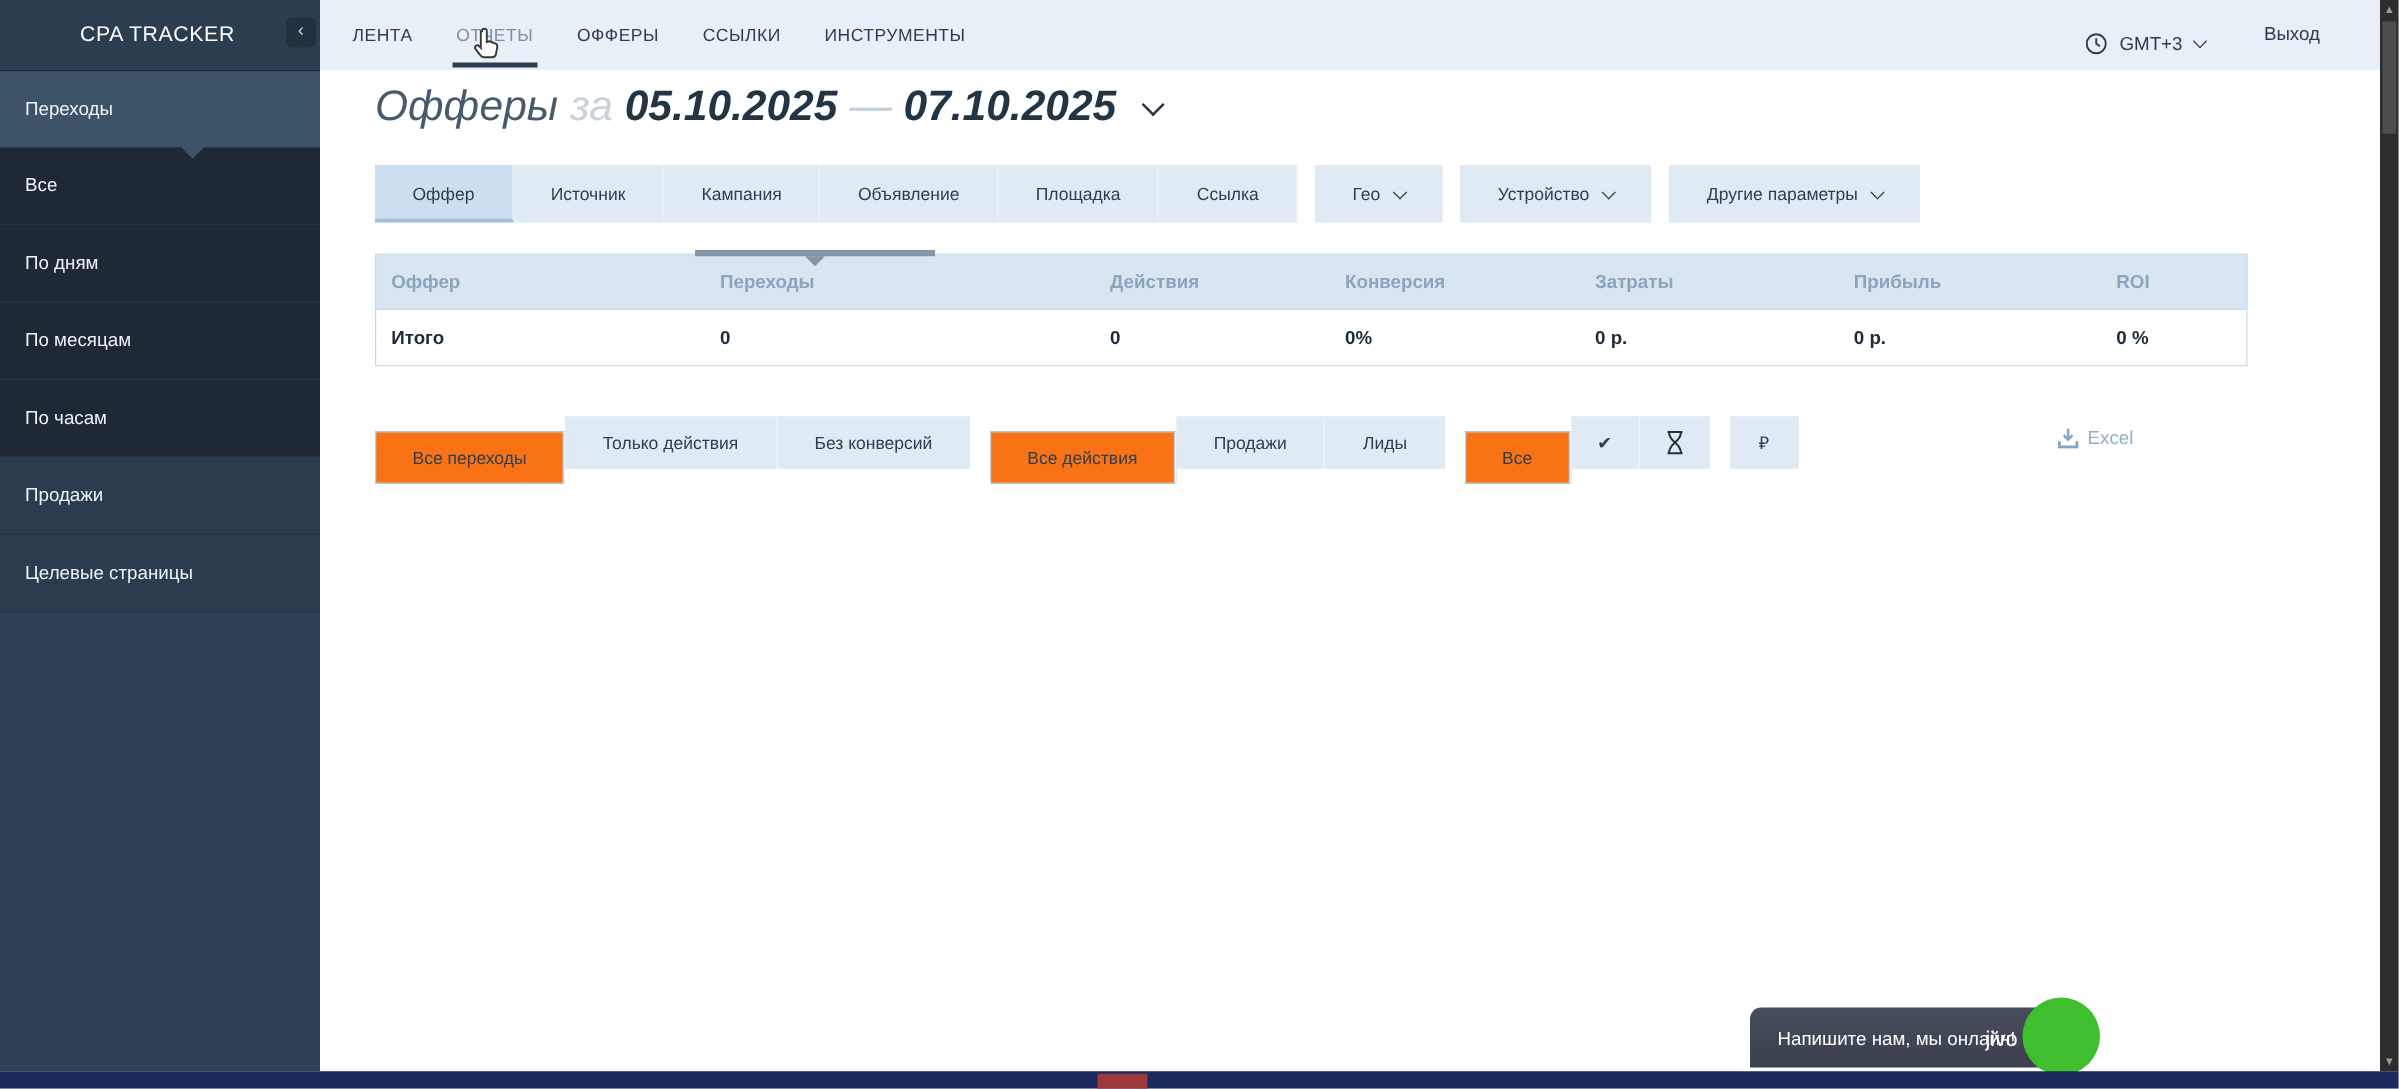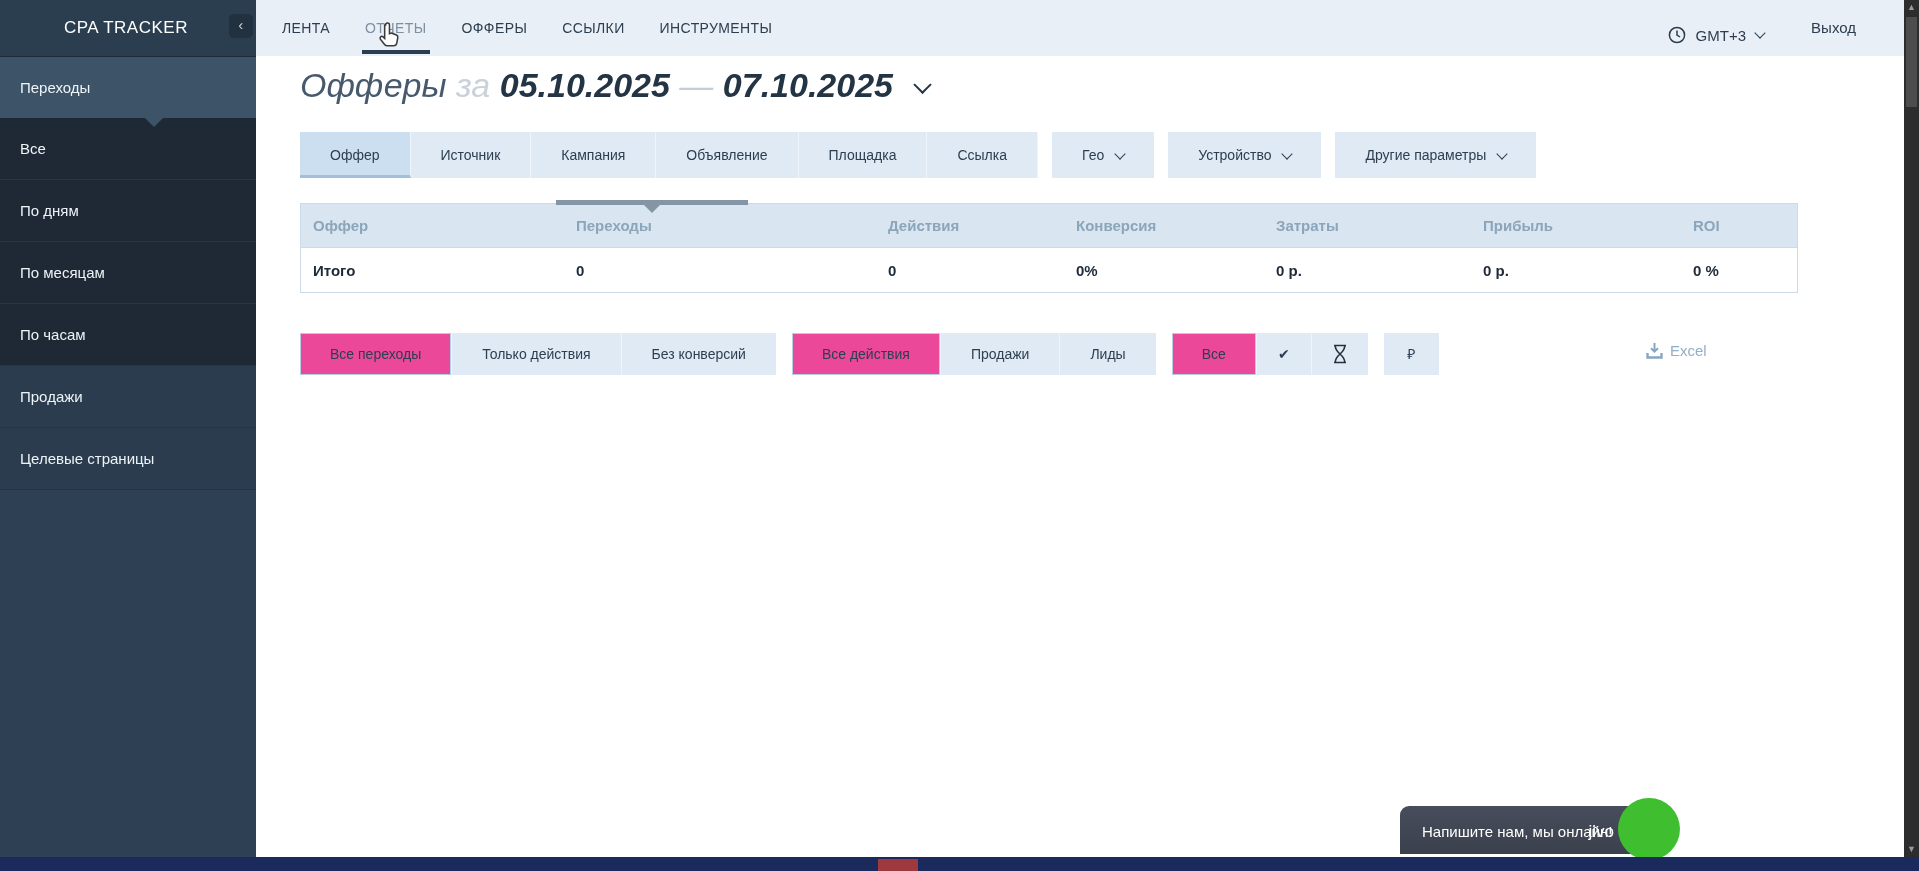--- a/index.html
+++ b/index.html
@@ -62,21 +62,21 @@
                     border:8px solid transparent; border-top:8px solid #8496a6; border-bottom-width:0; }
   #trow { height:45px; background:#fff; border:1px solid #ccdbe7; border-top:none; display:grid;
           grid-template-columns:263px 312px 188px 200px 207px 210px 1fr; align-items:center;
           padding-left:12px; font-size:15px; font-weight:700; color:#1d2a38; }
 
   #filters { position:absolute; left:44px; top:277px; height:42px; display:flex; gap:16px; }
   .fgroup { display:flex; }
   .fbtn { height:42px; line-height:42px; padding:0 30px; background:#dfeaf4; color:#2c3e50; font-size:14px;
           border-right:1px solid #eef4fa; cursor:pointer; white-space:nowrap; }
   .fbtn:last-child { border-right:none; }
-  .fbtn.active { background:#ec4899; box-shadow:inset 0 0 0 1px #b7cfe4; }
+  .fbtn.active { background:#f97316; box-shadow:inset 0 0 0 1px #b7cfe4;margin-top:12px; }
   .fbtn.icon { padding:0 20px; min-width:55px; text-align:center; }
   .fbtn.icon svg { vertical-align:middle; margin-top:-3px; }
 
   #excel { position:absolute; left:1390px; top:286px; display:flex; align-items:center; gap:7px;
            color:#93aec7; font-size:15px; cursor:pointer; }
 
   
   #chat { position:absolute; left:1400px; top:806px; width:258px; height:48px; z-index:4;
           background:linear-gradient(#474d5b,#3b404d); border-radius:9px 9px 0 0; cursor:pointer; }
   #chat-msg { position:absolute; left:22px; top:0; height:51px; line-height:51px; color:#fff; font-size:15px; white-space:nowrap; }

